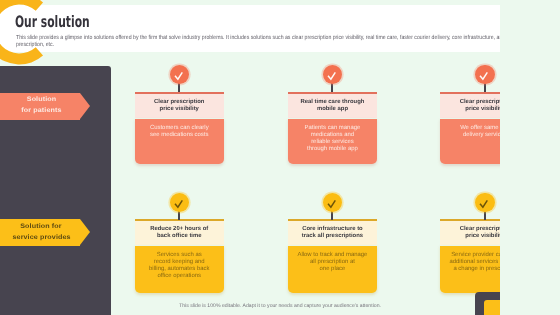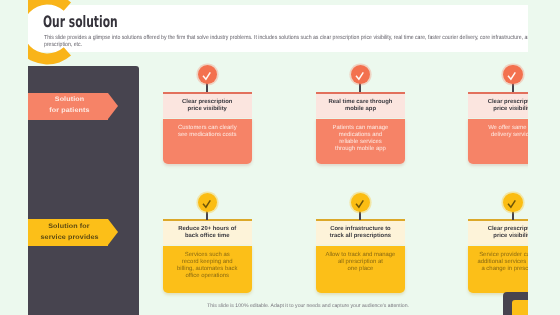--- a/index.html
+++ b/index.html
@@ -1,20 +1,20 @@
 <!DOCTYPE html>
 <html><head>
 <meta charset="utf-8">
 <style>
   html,body{margin:0;padding:0;}
   body{width:560px;height:315px;overflow:hidden;background:#ecf9ee;
        font-family:"Liberation Sans",sans-serif;
        -webkit-font-smoothing:antialiased;text-rendering:geometricPrecision;}
   .slide{position:relative;width:500px;height:315px;overflow:hidden;background:#ecf9ee;
-     will-change:transform;margin-left:28px;}
+     will-change:transform;}
 
   .header-band{position:absolute;left:0;top:5px;width:560px;height:47px;background:#fff;}
   .ring{position:absolute;left:-18px;top:-12px;width:74px;height:78px;z-index:3;}
   .dots{position:absolute;left:519px;top:-7px;z-index:4;}
 
   .page-title{position:absolute;left:14.8px;top:13.9px;z-index:5;font-weight:bold;
       font-family:"DejaVu Sans",sans-serif;font-stretch:condensed;
       font-size:15.8px;line-height:15.8px;color:#35333b;transform:scaleX(0.755);
       transform-origin:left top;white-space:nowrap;}
   .page-sub{position:absolute;left:16.2px;top:34.9px;width:584px;z-index:5;font-size:5.95px;

